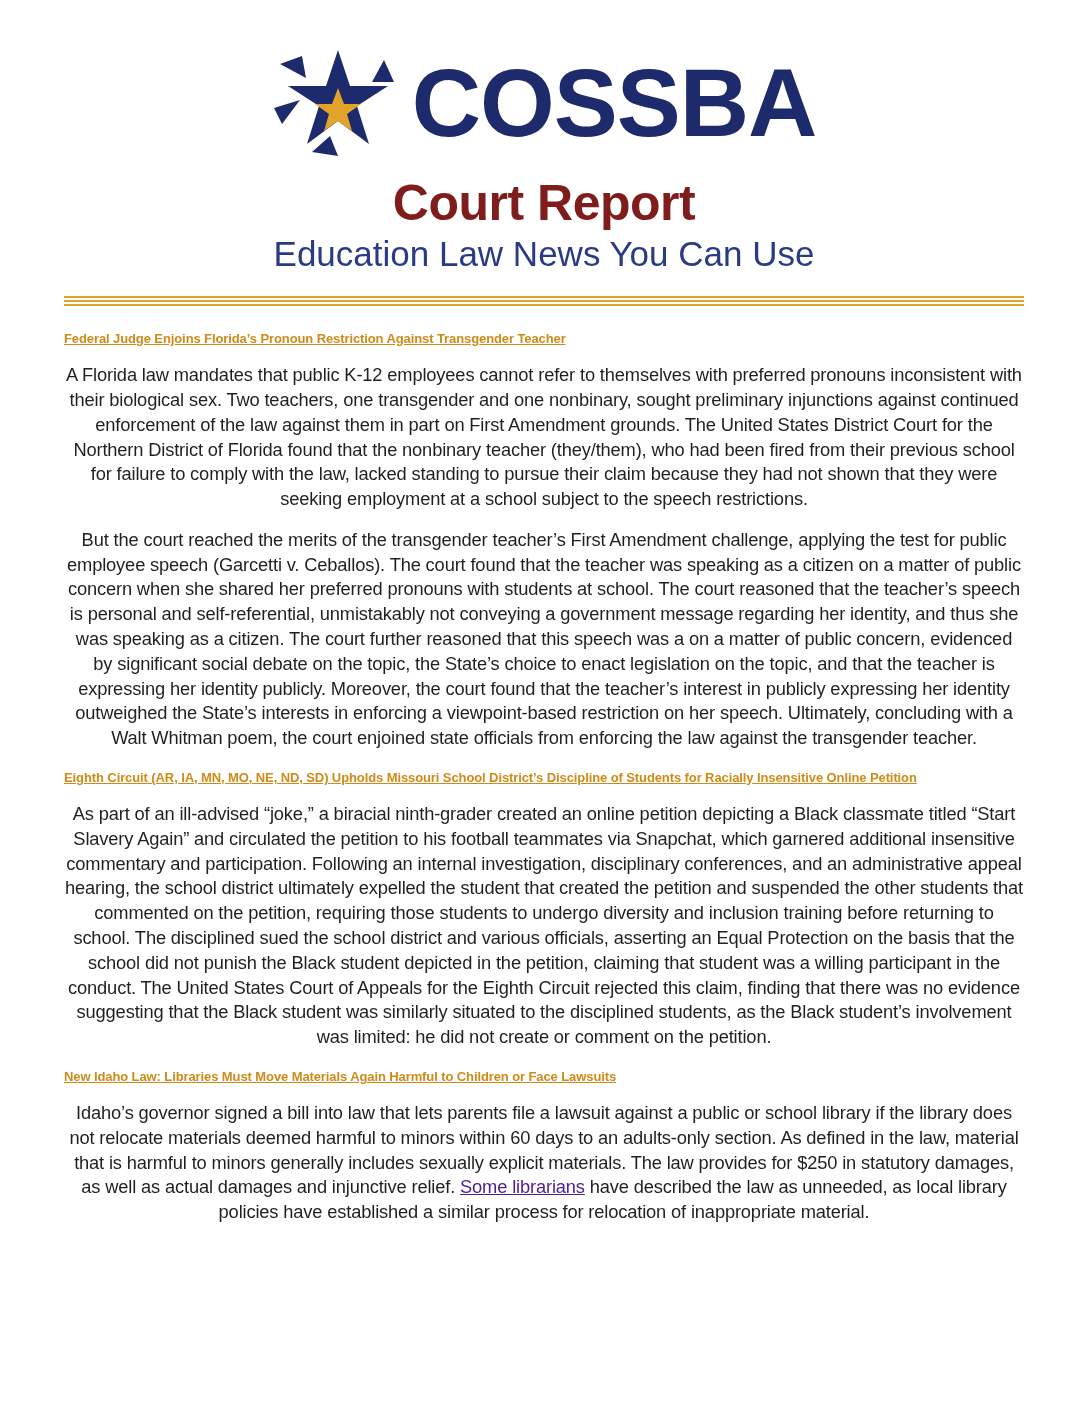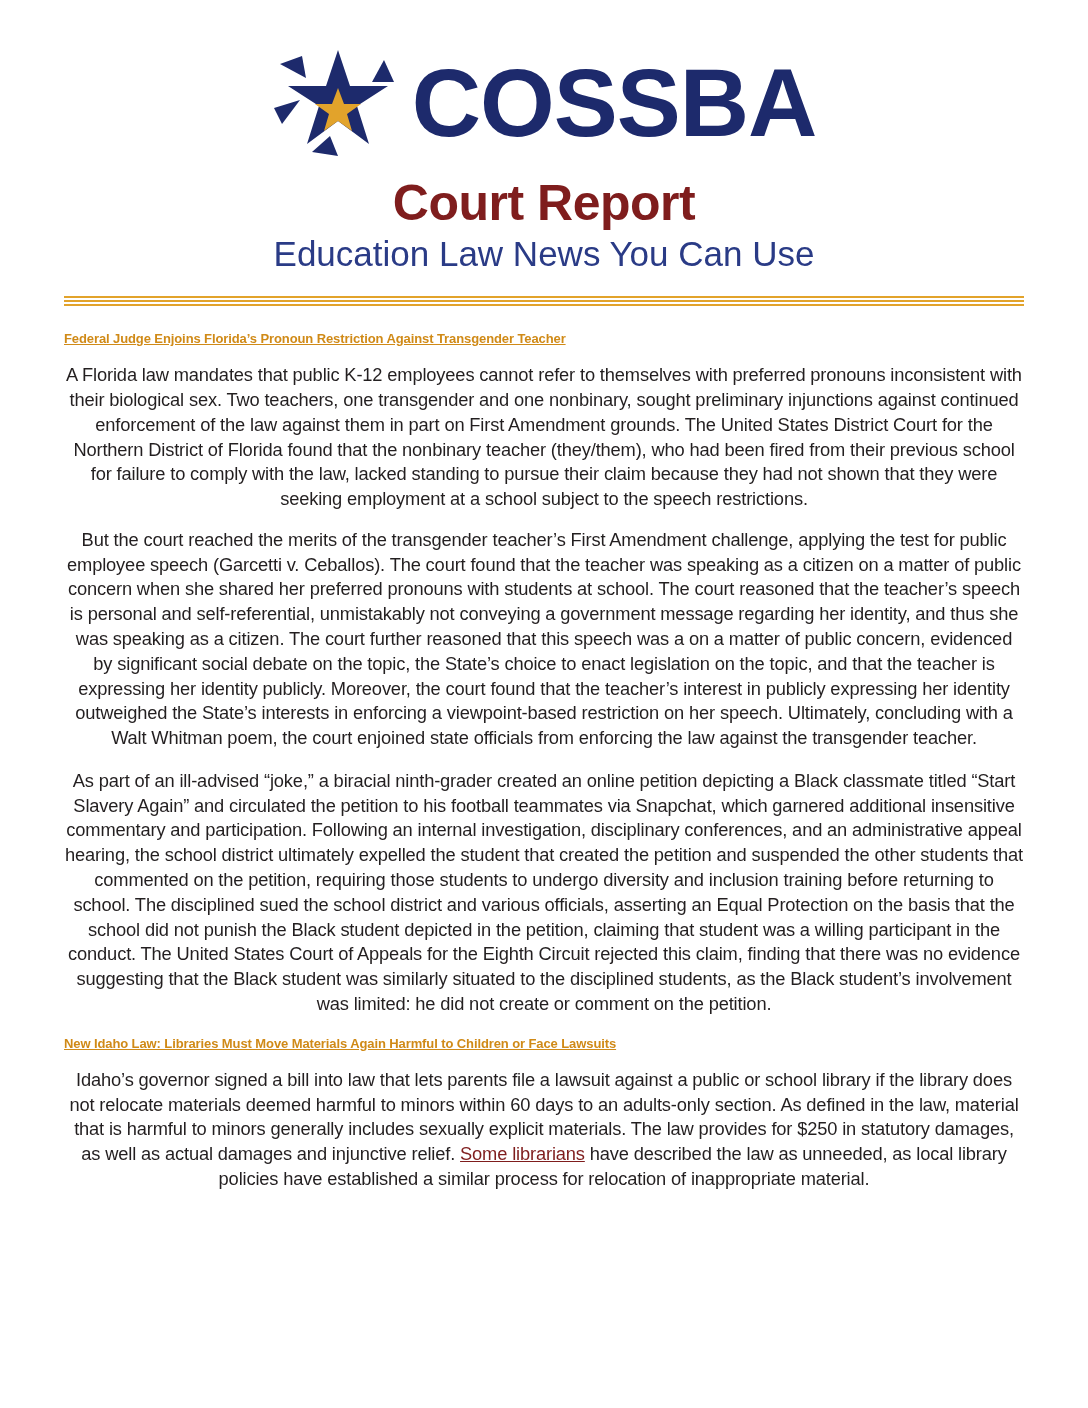--- a/index.html
+++ b/index.html
@@ -98,21 +98,21 @@
     margin: 16px 0 15px 0;
     font-size: 18.3px;
     line-height: 1.355;
     color: #231f20;
     text-align: center;
     letter-spacing: -0.15px;
   }
   .article p:last-child { margin-bottom: 0; }
   .it { }
   a.inline-link {
-    color: #7f1d1d;
+    color: #4c1d95;
     text-decoration: underline;
   }
 </style>
 </head>
 <body>
 
 <div class="page">
 
   <div class="masthead">
     <div class="logo-wrap">
@@ -138,20 +138,21 @@
 
   <div class="divider"></div>
 
   <div class="article">
     <h2>Federal Judge Enjoins Florida’s Pronoun Restriction Against Transgender Teacher</h2>
     <p>A Florida law mandates that public K-12 employees cannot refer to themselves with preferred pronouns inconsistent with their biological sex. Two teachers, one transgender and one nonbinary, sought preliminary injunctions against continued enforcement of the law against them in part on First Amendment grounds. The United States District Court for the Northern District of Florida found that the nonbinary teacher (they/them), who had been fired from their previous school for failure to comply with the law, lacked standing to pursue their claim because they had not shown that they were seeking employment at a school subject to the speech restrictions.</p>
     <p><span>But the court reached the merits of the transgender teacher’s First Amendment challenge, applying the test for public employee speech (</span><span class="it">Garcetti v. Ceballos</span><span>). The court found that the teacher was speaking as a citizen on a matter of public concern when she shared her preferred pronouns with students at school. The court reasoned that the teacher’s speech is personal and self-referential, unmistakably not conveying a government message regarding her identity, and thus she was speaking as a citizen. The court further reasoned that this speech was a on a matter of public concern, evidenced by significant social debate on the topic, the State’s choice to enact legislation on the topic, and that the teacher is expressing her identity publicly. Moreover, the court found that the teacher’s interest in publicly expressing her identity outweighed the State’s interests in enforcing a viewpoint-based restriction on her speech. Ultimately, concluding with a Walt Whitman poem, the court enjoined state officials from enforcing the law against the transgender teacher.</span></p>
   </div>
 
   <div class="article">
+    <h2>Eighth Circuit (AR, IA, MN, MO, NE, ND, SD) Upholds Missouri School District’s Discipline of Students for Racially Insensitive Online Petition</h2>
     <p>As part of an ill-advised “joke,” a biracial ninth-grader created an online petition depicting a Black classmate titled “Start Slavery Again” and circulated the petition to his football teammates via Snapchat, which garnered additional insensitive commentary and participation. Following an internal investigation, disciplinary conferences, and an administrative appeal hearing, the school district ultimately expelled the student that created the petition and suspended the other students that commented on the petition, requiring those students to undergo diversity and inclusion training before returning to school. The disciplined sued the school district and various officials, asserting an Equal Protection on the basis that the school did not punish the Black student depicted in the petition, claiming that student was a willing participant in the conduct. The United States Court of Appeals for the Eighth Circuit rejected this claim, finding that there was no evidence suggesting that the Black student was similarly situated to the disciplined students, as the Black student’s involvement was limited: he did not create or comment on the petition.</p>
   </div>
 
   <div class="article">
     <h2>New Idaho Law: Libraries Must Move Materials Again Harmful to Children or Face Lawsuits</h2>
     <p><span>Idaho’s governor signed a bill into law that lets parents file a lawsuit against a public or school library if the library does not relocate materials deemed harmful to minors within 60 days to an adults-only section. As defined in the law, material that is harmful to minors generally includes sexually explicit materials. The law provides for $250 in statutory damages, as well as actual damages and injunctive relief. </span><a class="inline-link" href="#">Some librarians</a><span> have described the law as unneeded, as local library policies have established a similar process for relocation of inappropriate material.</span></p>
   </div>
 
 </div>
 

